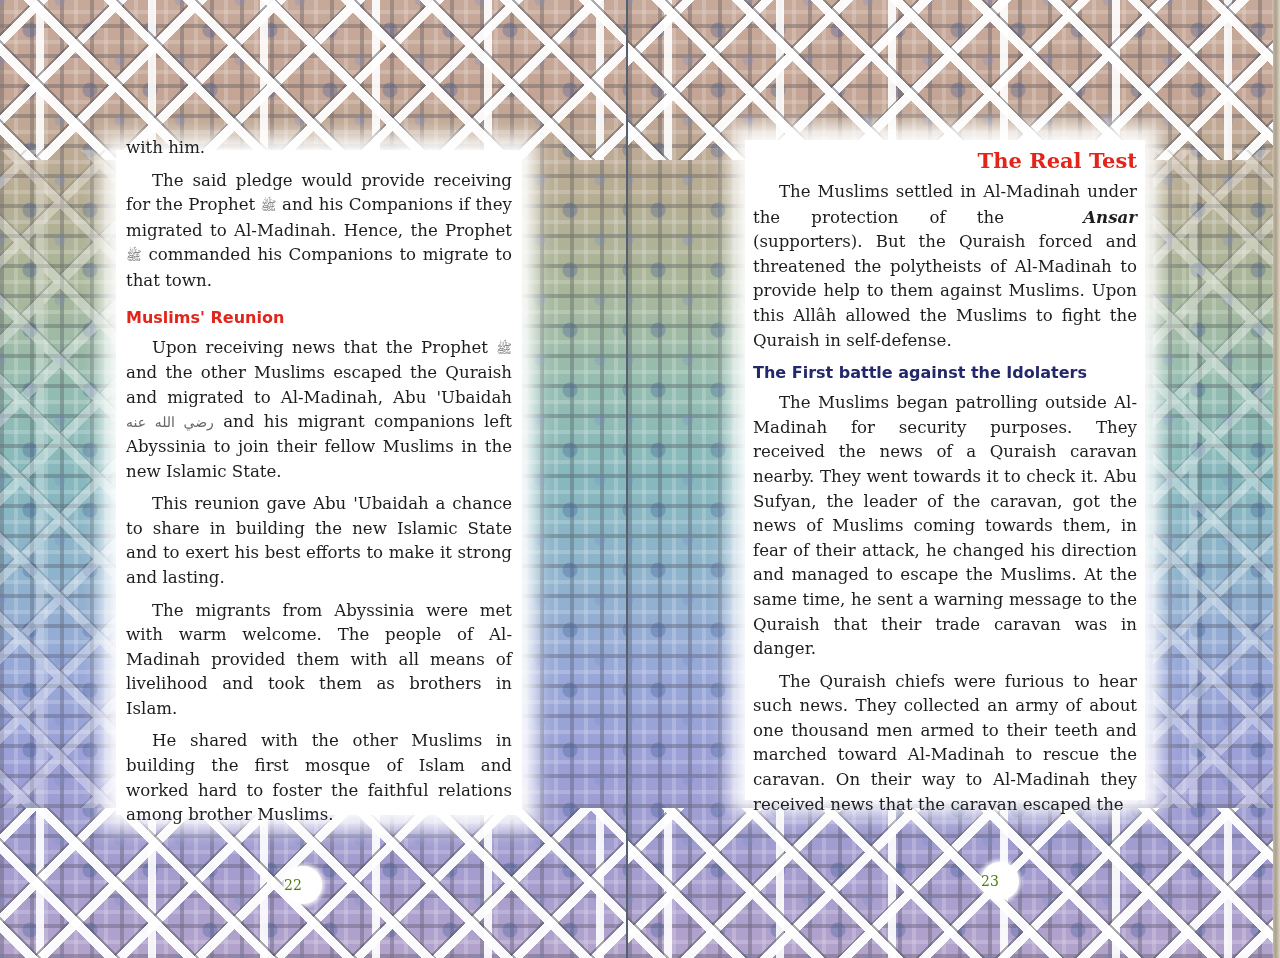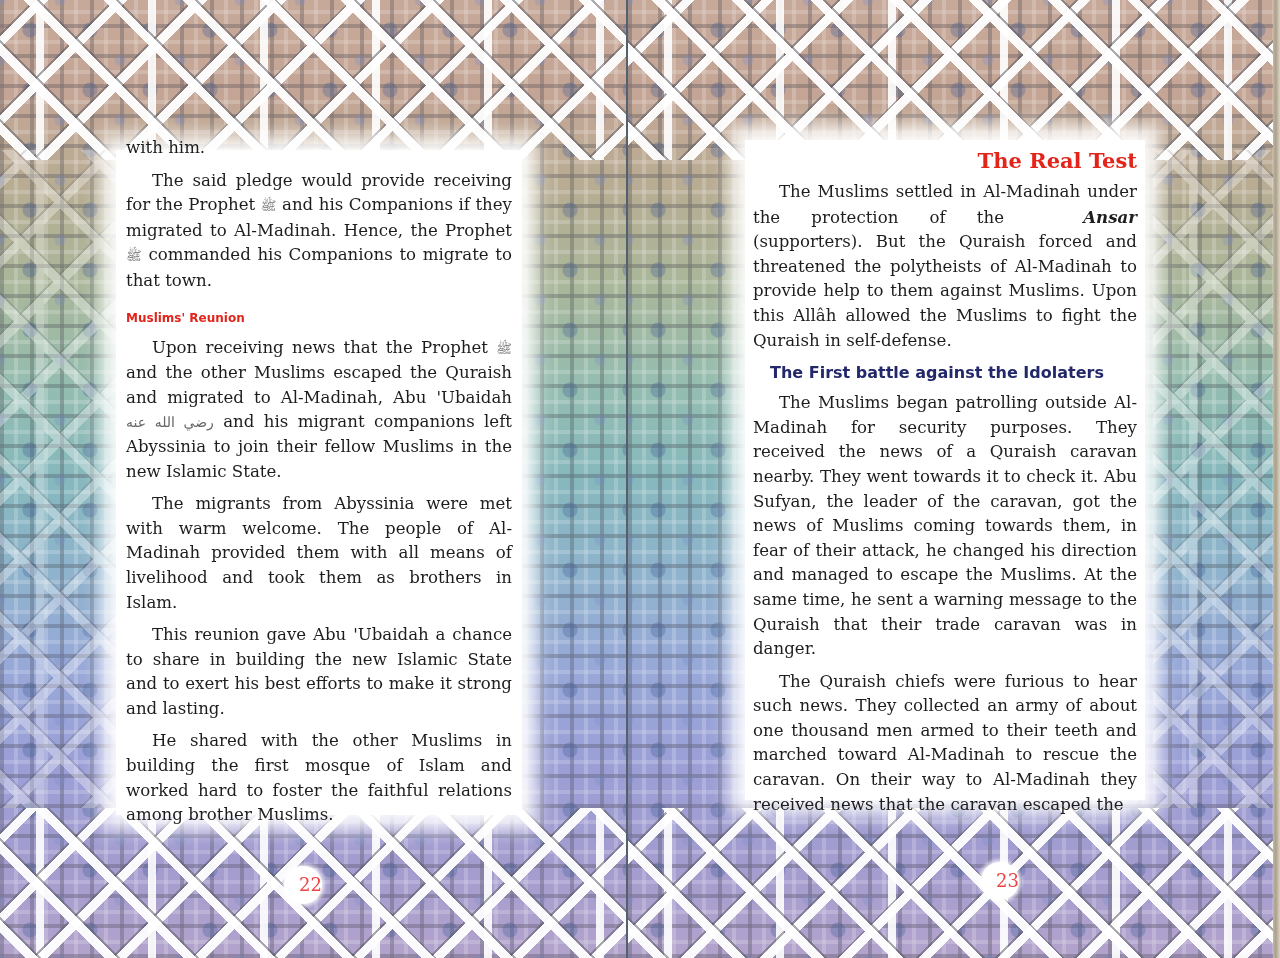--- a/index.html
+++ b/index.html
@@ -67,38 +67,38 @@
   .text {
     position:absolute; color:#1d1d1d; font-size:16.6px; line-height:24.6px;
     text-align:justify;
   }
   .text.left { left:126px; top:136px; width:386px; }
   .text.right { left:753px; top:140px; width:384px; }
   .text p { margin:0 0 8px 0; text-indent:26px; }
   .text p.noindent { text-indent:0; }
   .heading-red {
     color:#e2241b; font-family:"DejaVu Sans", "Liberation Sans", sans-serif;
-    font-weight:bold; font-size:12px; margin:12px 0 6px 0; line-height:24px;
+    font-weight:bold; font-size:16px; margin:12px 0 6px 0; line-height:24px;
   }
   .title-red {
     color:#e2241b; font-weight:bold; font-size:21px; text-align:right;
     line-height:30px; margin:6px 0 4px 0;
     font-family:"DejaVu Serif", "Liberation Serif", serif;
   }
   .heading-blue {
     color:#23286b; font-family:"DejaVu Sans", "Liberation Sans", sans-serif;
-    font-weight:bold; font-size:16px; margin:4px 0 6px 17px; line-height:24px;
+    font-weight:bold; font-size:16px; margin:4px 0 6px 0; line-height:24px;
   }
   .honor { font-size:13px; color:#666; }
   .ansar { font-style:italic; font-weight:bold;margin-left:48px; }
 
   .pagenum {
     position:absolute; width:38px; height:38px; border-radius:50%;
     background:#fff; box-shadow:0 0 4px 2px rgba(255,255,255,.9);
-    font-size:18px; color:#ef4444; text-align:right; line-height:38px;
+    font-size:14px; color:#4d7c0f; text-align:left; line-height:38px;
   }
   .pagenum.left { left:284px; top:866px; }
   .pagenum.right { left:981px; top:862px; }
 </style>
 </head>
 <body>
 
 <div class="page left">
   <div class="tiles"></div>
   <div class="grid"></div>
@@ -121,22 +121,22 @@
 <div class="edge"></div>
 
 <div class="panel left"></div>
 <div class="panel right"></div>
 
 <div class="text left">
   <p class="noindent">with him.</p>
   <p><span>The said pledge would provide receiving for the Prophet </span><span class="honor">ﷺ</span><span> and his Companions if they migrated to Al-Madinah. Hence, the Prophet </span><span class="honor">ﷺ</span><span> commanded his Companions to migrate to that town.</span></p>
   <div class="heading-red">Muslims' Reunion</div>
   <p><span>Upon receiving news that the Prophet </span><span class="honor">ﷺ</span><span> and the other Muslims escaped the Quraish and migrated to Al-Madinah, Abu 'Ubaidah </span><span class="honor" style="font-size:14px">رضي الله عنه</span><span> and his migrant companions left Abyssinia to join their fellow Muslims in the new Islamic State.</span></p>
+  <p>This reunion gave Abu 'Ubaidah a chance to share in building the new Islamic State and to exert his best efforts to make it strong and lasting.</p>
   <p>The migrants from Abyssinia were met with warm welcome. The people of Al-Madinah provided them with all means of livelihood and took them as brothers in Islam.</p>
-  <p>This reunion gave Abu 'Ubaidah a chance to share in building the new Islamic State and to exert his best efforts to make it strong and lasting.</p>
   <p>He shared with the other Muslims in building the first mosque of Islam and worked hard to foster the faithful relations among brother Muslims.</p>
 </div>
 
 <div class="text right">
   <div class="title-red">The Real Test</div>
   <p><span>The Muslims settled in Al-Madinah under the protection of the </span><span class="ansar">Ansar</span><span> (supporters). But the Quraish forced and threatened the polytheists of Al-Madinah to provide help to them against Muslims. Upon this Allâh allowed the Muslims to fight the Quraish in self-defense.</span></p>
   <div class="heading-blue">The First battle against the Idolaters</div>
   <p>The Muslims began patrolling outside Al-Madinah for security purposes. They received the news of a Quraish caravan nearby. They went towards it to check it. Abu Sufyan, the leader of the caravan, got the news of Muslims coming towards them, in fear of their attack, he changed his direction and managed to escape the Muslims. At the same time, he sent a warning message to the Quraish that their trade caravan was in danger.</p>
   <p>The Quraish chiefs were furious to hear such news. They collected an army of about one thousand men armed to their teeth and marched toward Al-Madinah to rescue the caravan. On their way to Al-Madinah they received news that the caravan escaped the</p>
 </div>

